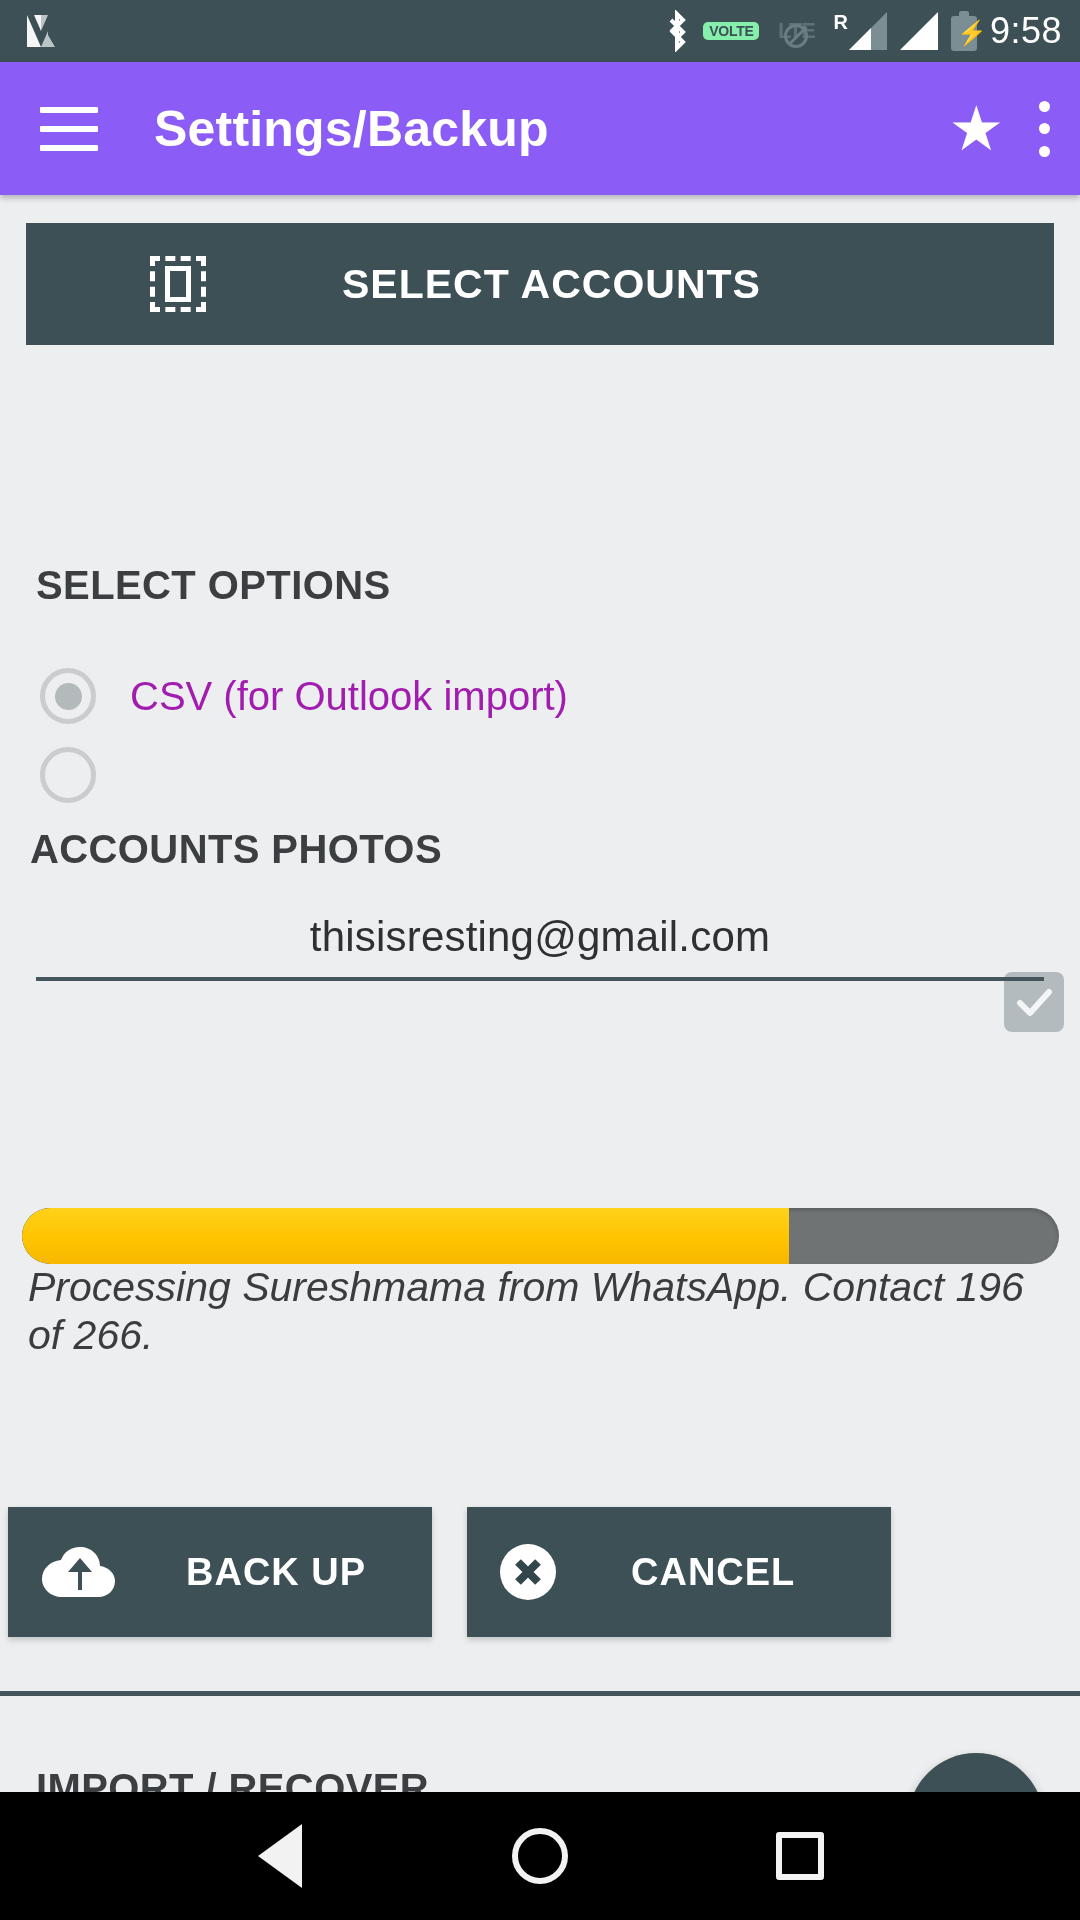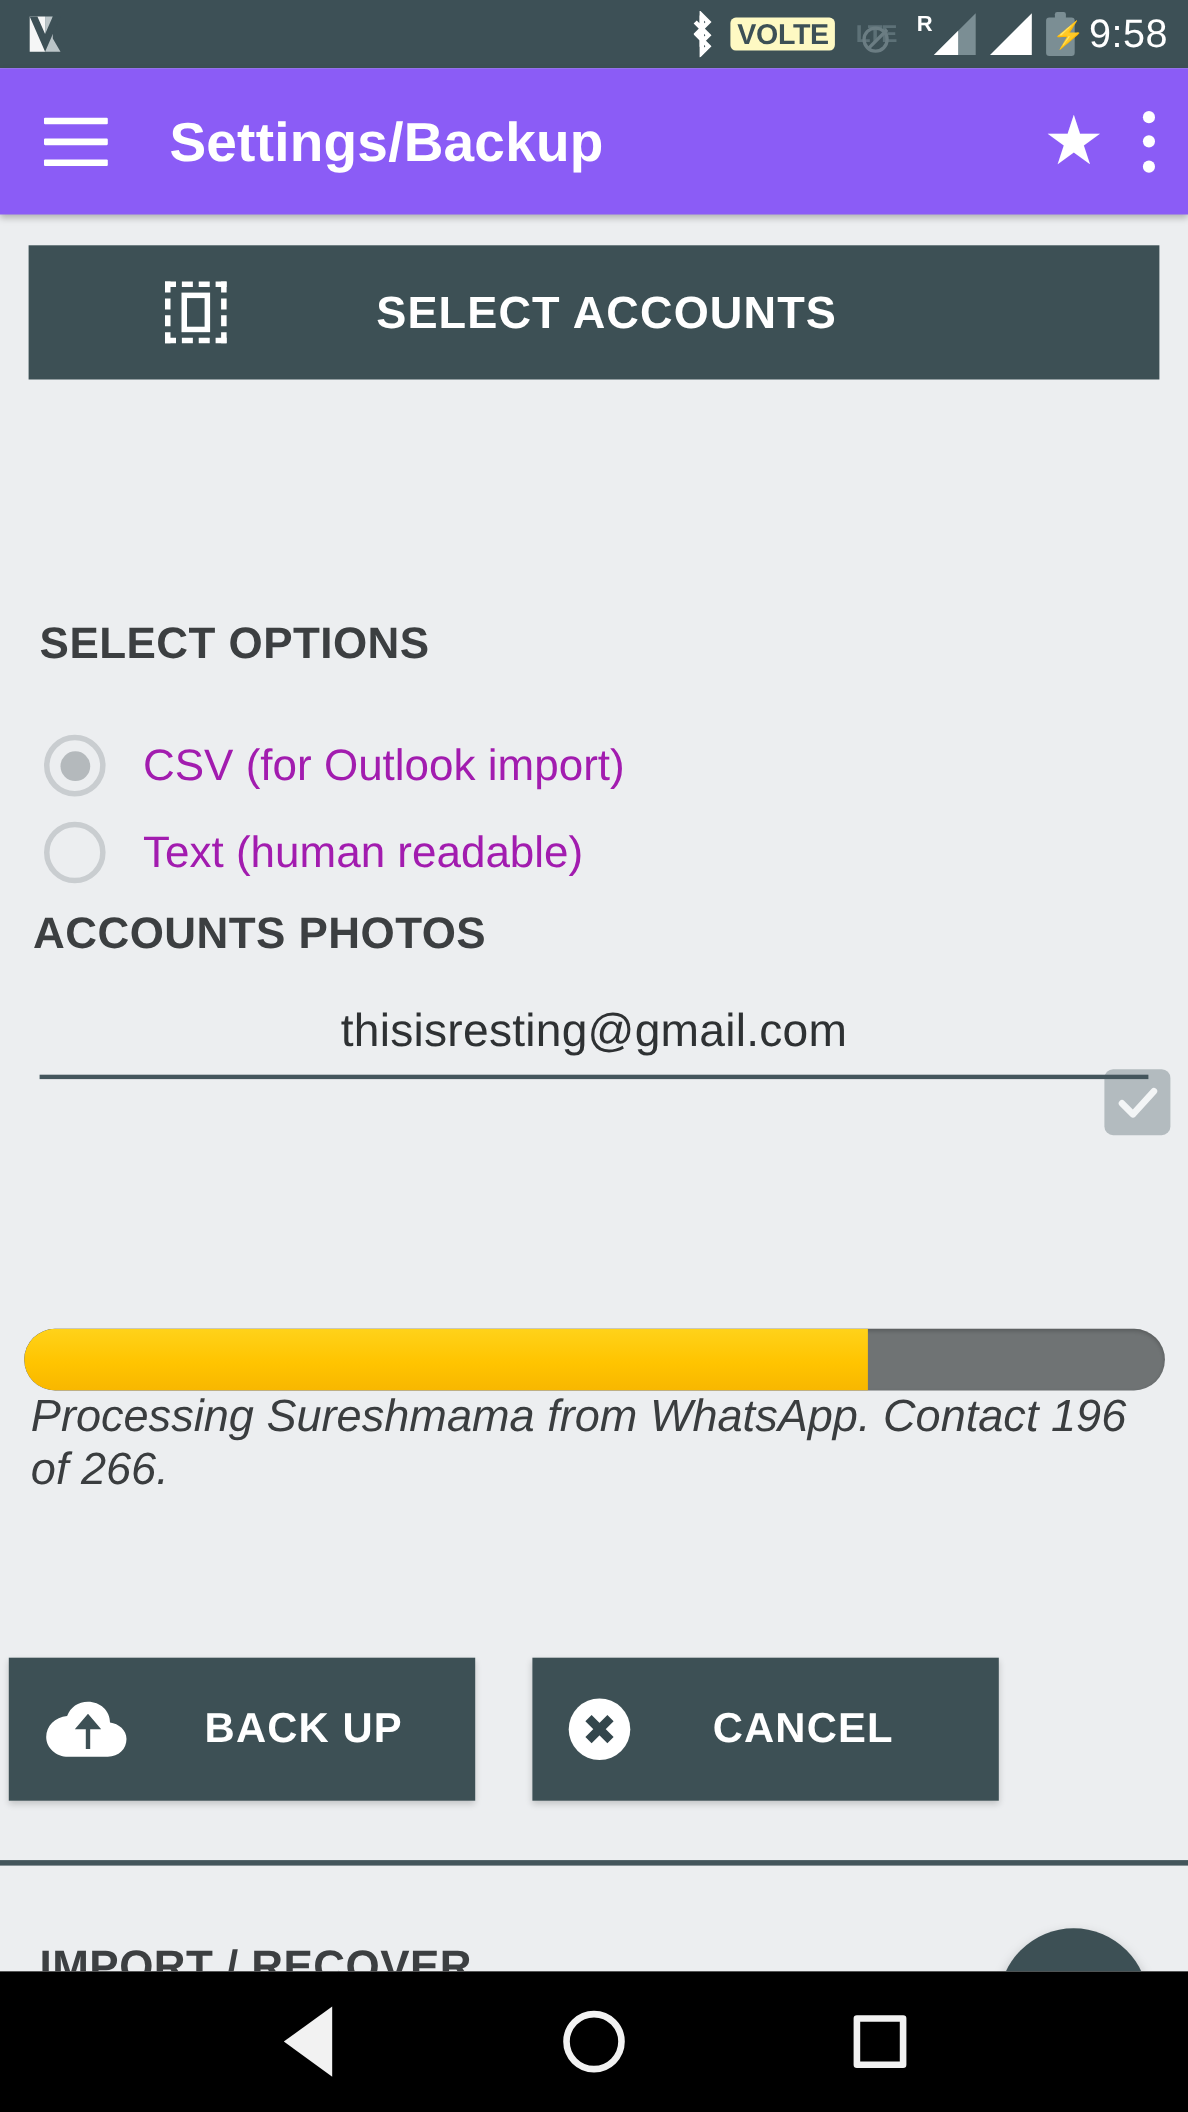--- a/index.html
+++ b/index.html
@@ -15,21 +15,21 @@
   .statusbar {
     height:62px; background:#3d5056; color:#fff;
     display:flex; align-items:center; padding:0 18px 0 24px; flex:0 0 62px;
   }
   .sb-left { display:flex; align-items:center; }
   .sb-right { margin-left:auto; display:flex; align-items:center; gap:13px; }
   .nlogo { width:34px; height:36px; position:relative; }
   .nlogo svg { display:block; }
   .sb-icon { display:flex; align-items:center; }
   .volte {
-    background:#fef9c3; color:#3d5056; font-size:26px; font-weight:bold;
+    background:#86efac; color:#3d5056; font-size:14px; font-weight:bold;
     border-radius:5px; padding:2px 6px; letter-spacing:-0.3px; line-height:1;text-align:center;
   }
   .lte-wrap { position:relative; width:48px; height:38px; display:flex; align-items:center; justify-content:center;}
   .lte-txt { color:#5d7177; font-size:22px; font-weight:bold; letter-spacing:-1px; line-height:1; }
   .noslash {
     position:absolute; left:12px; top:12px; width:24px; height:24px;
     border:3px solid #6b7d83; border-radius:50%;
   }
   .noslash:after {
     content:""; position:absolute; left:-1px; top:7px; width:24px; height:3px;
@@ -108,21 +108,21 @@
   .progress-fill {
     height:100%; background:linear-gradient(180deg,#ffd21a 0%,#ffc400 55%,#f8b700 100%);
     border-radius:28px 0 0 28px;
   }
 
   .status-text {
     position:absolute; left:28px; top:1068px; width:1030px;
     font-size:41px; font-style:italic; color:#3a3d3f; line-height:1.18;
   }
 
-  .action-row { position:absolute; left:8px; top:1312px; width:1064px; display:flex; gap:28px; }
+  .action-row { position:absolute; left:8px; top:1312px; width:1064px; display:flex; gap:11px; }
   .btn {
     background:#3d5055; height:130px; display:flex; align-items:center; cursor:pointer;
     box-shadow:0 3px 6px rgba(0,0,0,0.18);
   }
   #backup-button { width:424px; padding-left:30px; }
   #cancel-button { width:424px; padding-left:30px; margin-left:24px; }
   .btn-label { color:#fff; font-size:38px; font-weight:bold; letter-spacing:1px; }
   #backup-button .btn-label { margin-left:70px; }
   #cancel-button .btn-label { margin-left:72px; }
   .cloud-icon { width:78px; height:60px; flex:0 0 78px; }
@@ -225,21 +225,20 @@
 
     <div class="radio-row" id="radio-csv">
       <span class="radio-outer">
         <span class="radio-inner"></span>
       </span>
       <span class="radio-label">CSV (for Outlook import)</span>
     </div>
 
     <div class="radio-row" id="radio-text">
       <span class="radio-outer"></span>
-      <span class="radio-label">Text (human readable)</span>
     </div>
 
     <div class="section-title" id="include-photos-title">ACCOUNTS PHOTOS</div>
 
     <div class="checkbox">
       <svg width="44" height="44" viewBox="0 0 44 44">
         <path d="M8 23 L18 33 L37 12" fill="none" stroke="#f3f5f6" stroke-width="6" stroke-linecap="round" stroke-linejoin="round"></path>
       </svg>
     </div>
 

